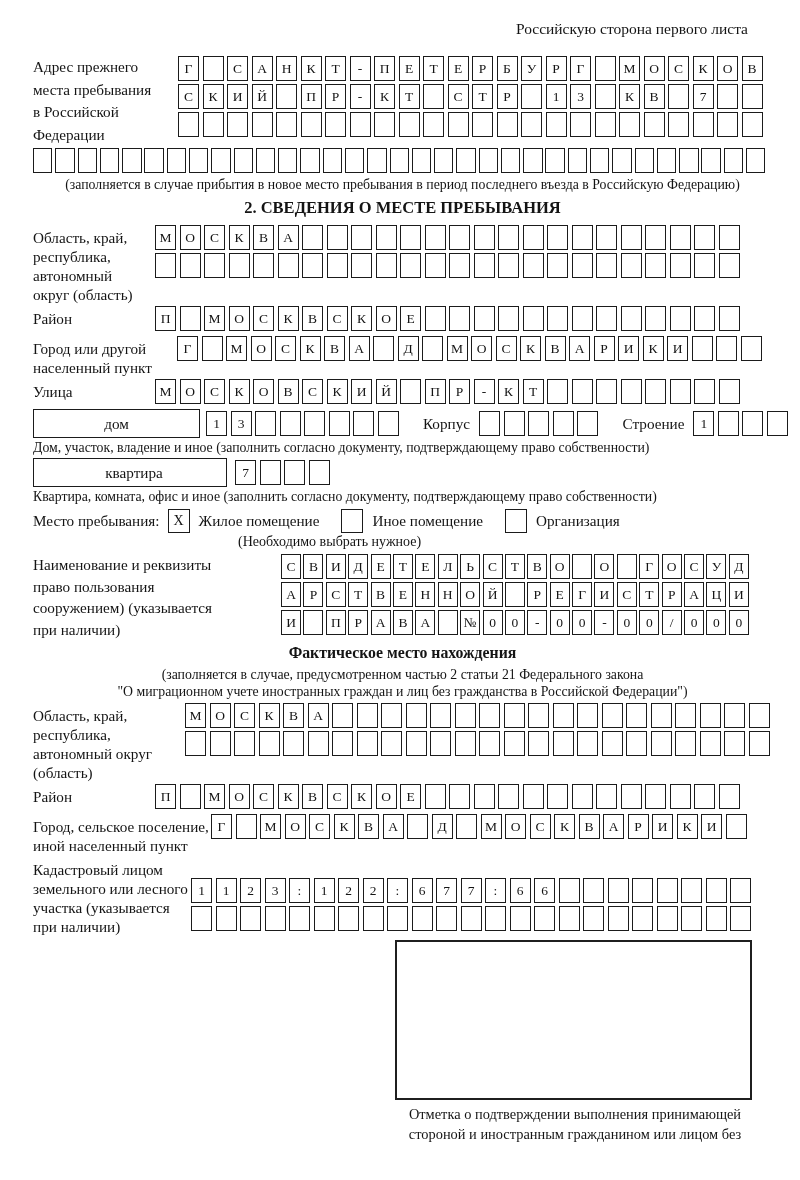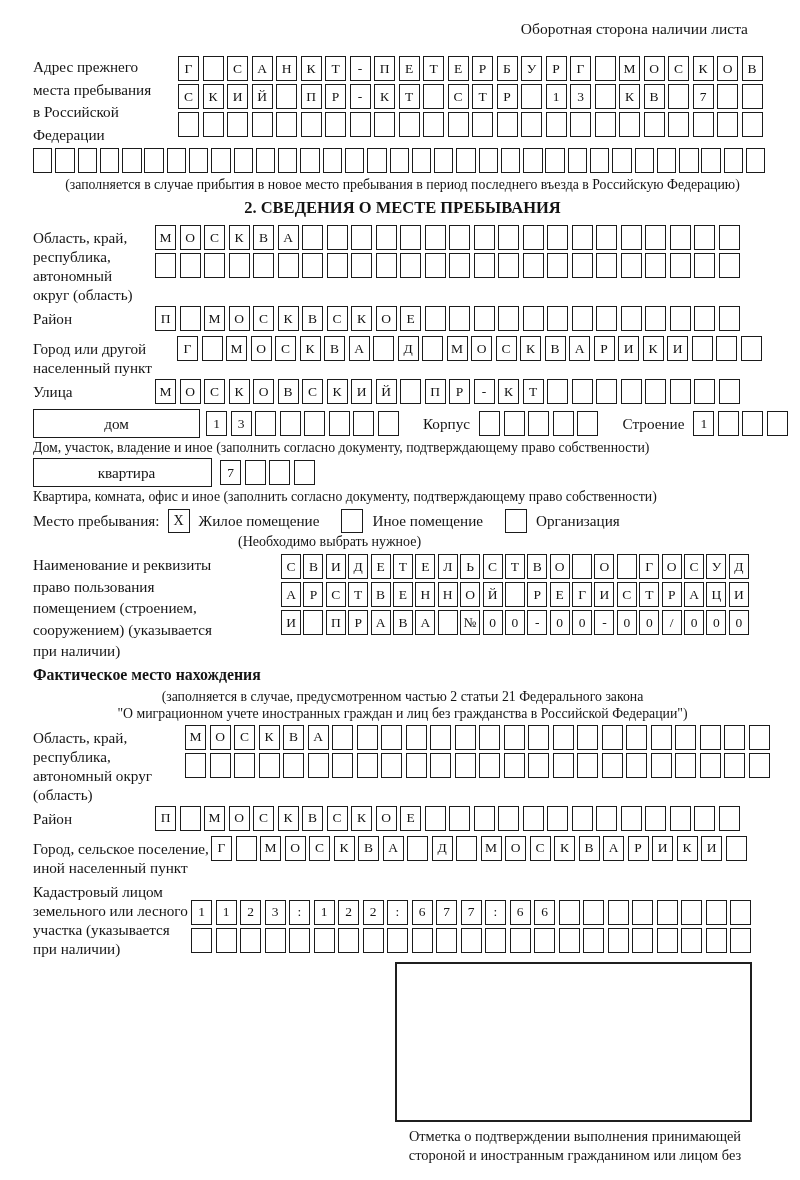--- a/index.html
+++ b/index.html
@@ -29,50 +29,50 @@
   .doc-label { width:248px; line-height:21.5px; font-size:15.2px; }
   .rows { flex:1 1 auto; }
   .indent22 { margin-left:22px; }
   .indent30 { margin-left:30px; }
   .rows-offset { margin-top:21px; }
 
   .note { font-size:13.8px; line-height:17px; }
   .note-c { text-align:center; } .mb3 { margin-bottom:3px; }
 
   .sec-title { text-align:center; font-weight:bold; font-size:16.5px; margin:5px 0 7px; }
-  .sub-title { font-weight:bold; font-size:15.8px; margin:4px 0 4px; }
+  .sub-title { text-align:center; font-weight:bold; font-size:15.8px; margin:4px 0 4px; }
 
   .house-row { display:flex; align-items:center; margin:2px 0 1px; }
   .widebox {
     flex:none; border:1.6px solid #1b1b1b; height:29px;
     display:flex; align-items:center; justify-content:center; font-size:15.2px;
   }
   .widebox.dom { width:167px; margin-right:6px; }
-  .widebox.kv  { width:179px; margin-right:8px;padding-left:8px; }
+  .widebox.kv  { width:194px; margin-right:8px;padding-left:8px; }
   .inline-lbl { font-size:15.2px; margin:0 9px 0 21px; }
 
   .place-row { display:flex; align-items:center; font-size:15.2px; margin:4px 0 1px; }
   .checkbox {
     flex:none; display:inline-flex; align-items:center; justify-content:center;
     width:22px; height:24px; border:1.5px solid #1b1b1b; font-size:14px;
   }
   .opt-lbl { margin:0 22px 0 9px; }
   .necessity { font-size:14px; margin:1px 0 4px 205px; }
 
   .stamp-box { width:357px; height:160px; border:2px solid #1f1f1f; margin:4px 0 5px 362px; }
   .stamp-caption { width:440px; margin-left:322px; text-align:center; font-size:14.4px; line-height:19.5px; }
 
   .doc-field { margin-bottom:1px; }
 </style>
 </head>
 <body>
 
 <div class="page">
 
-  <div class="header-note">Оборотная сторона наличии листа</div>
+  <div class="header-note">Российскую сторона первого листа</div>
 
   <div class="field">
     <div class="addr-label">
       <div>Адрес прежнего</div>
       <div>места пребывания</div>
       <div>в Российской</div>
       <div>Федерации</div>
     </div>
     <div class="rows">
       <div class="boxrow">
@@ -405,21 +405,20 @@
     <span class="opt-lbl">Иное помещение</span>
     <span class="checkbox"></span>
     <span class="opt-lbl">Организация</span>
   </div>
   <div class="necessity">(Необходимо выбрать нужное)</div>
 
   <div class="field doc-field">
     <div class="doc-label">
       <div>Наименование и реквизиты</div>
       <div>право пользования</div>
-      <div>помещением (строением,</div>
       <div>сооружением) (указывается</div>
       <div>при наличии)</div>
     </div>
     <div class="rows doc-cells">
       <div class="boxrow">
           <span class="cell">С</span>
           <span class="cell">В</span>
           <span class="cell">И</span>
           <span class="cell">Д</span>
           <span class="cell">Е</span>

